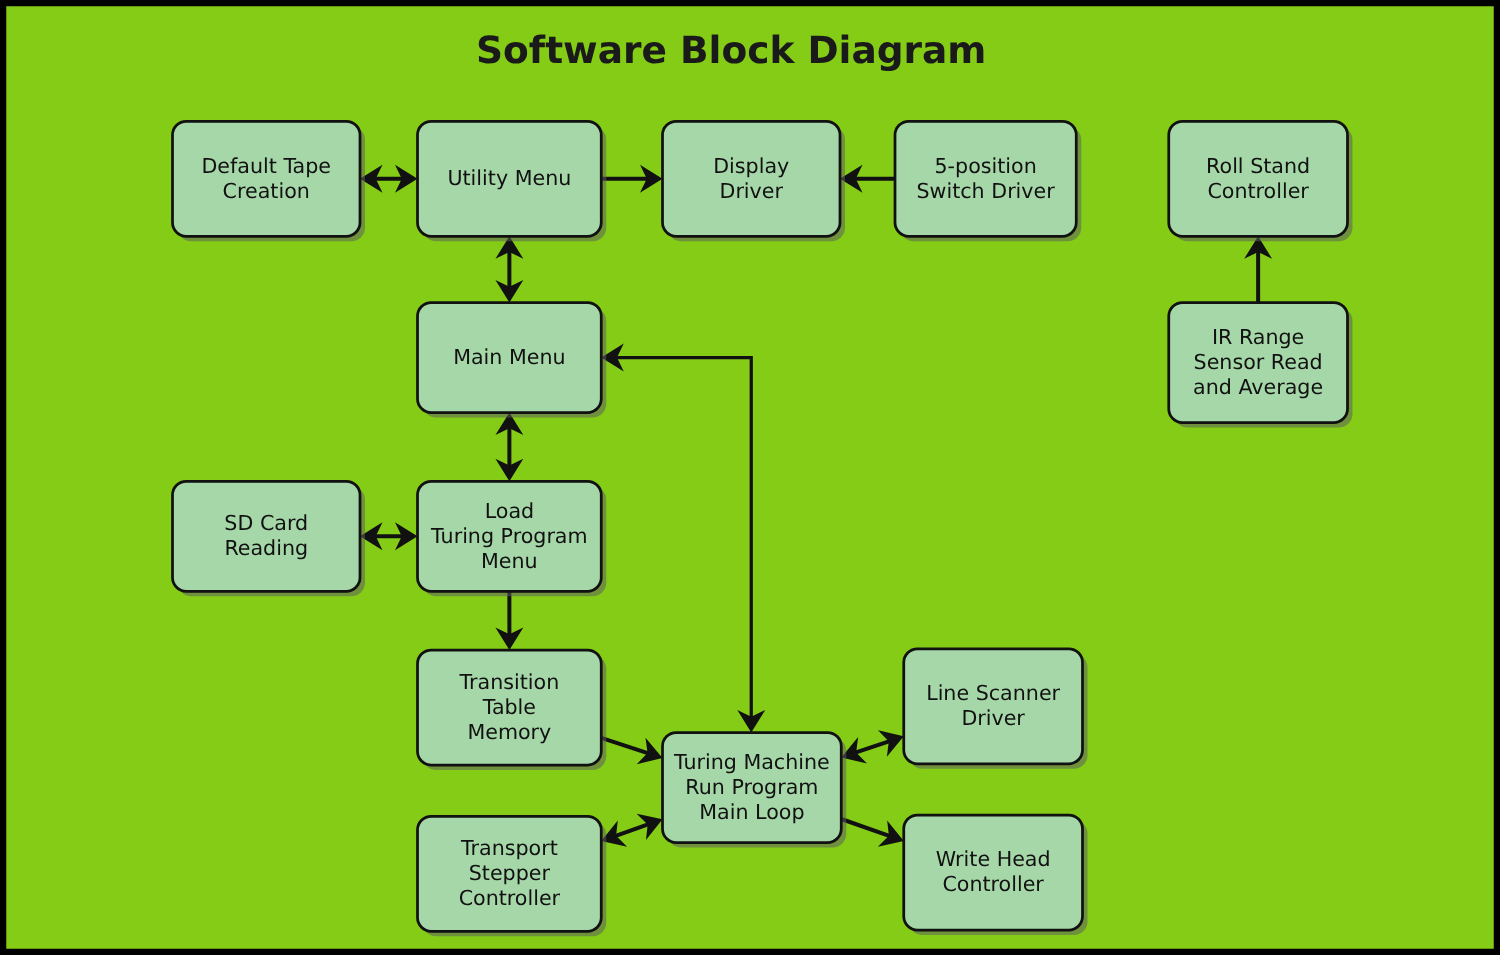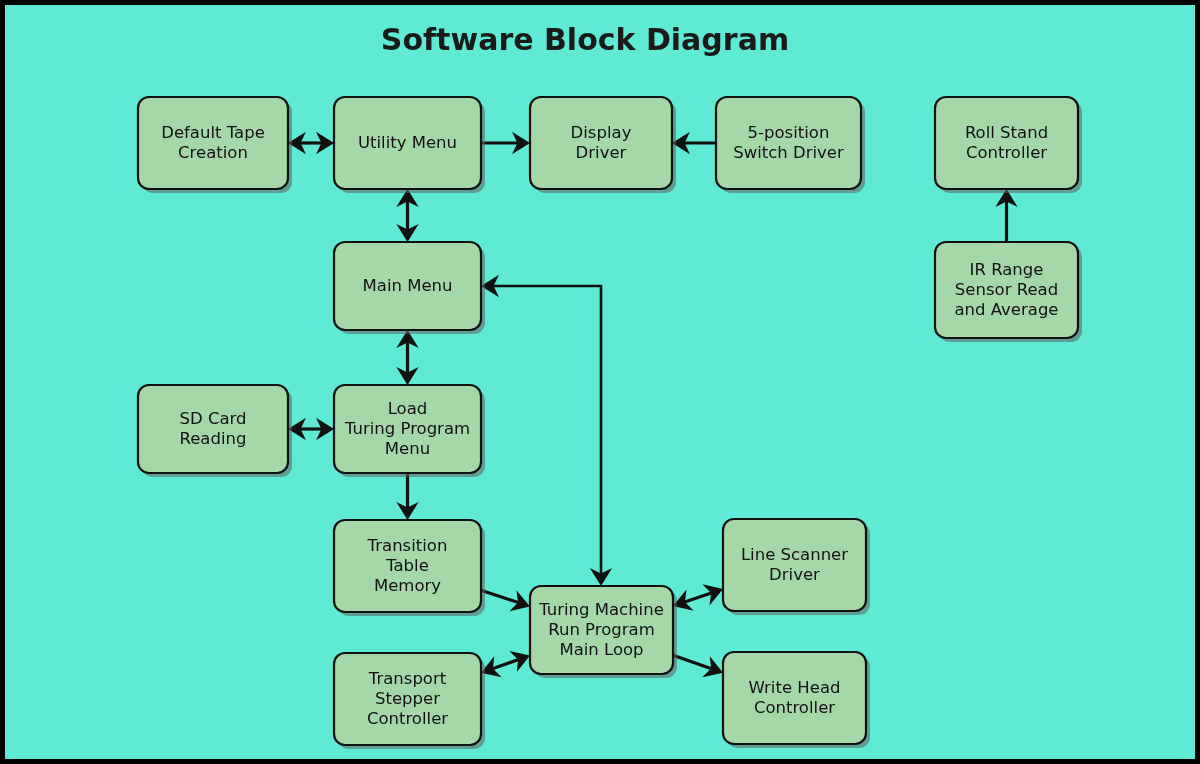--- a/index.html
+++ b/index.html
@@ -10,21 +10,21 @@
   body {
     width: 1200px;
     height: 764px;
     font-family: "Liberation Sans", sans-serif;
     overflow: hidden;
   }
   #diagram-root {
     position: relative;
     width: 1200px;
     height: 764px;
-    background: #5eead4;
+    background: #84cc16;
     box-sizing: border-box;
   }
   #frame-border {
     position: absolute;
     left: 0; top: 0;
     width: 1200px;
     height: 764px;
     box-sizing: border-box;
     border: 5px solid #000000;
     pointer-events: none;

